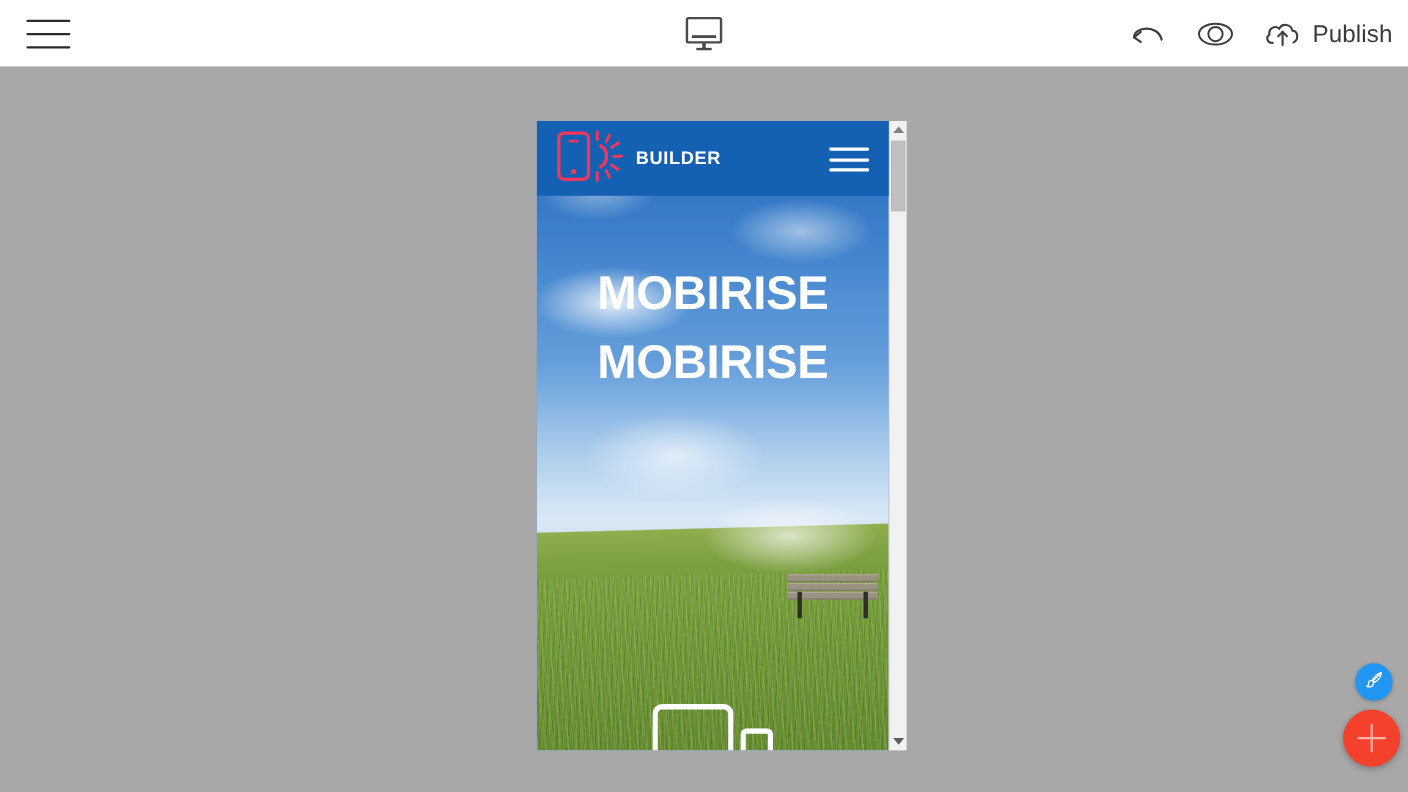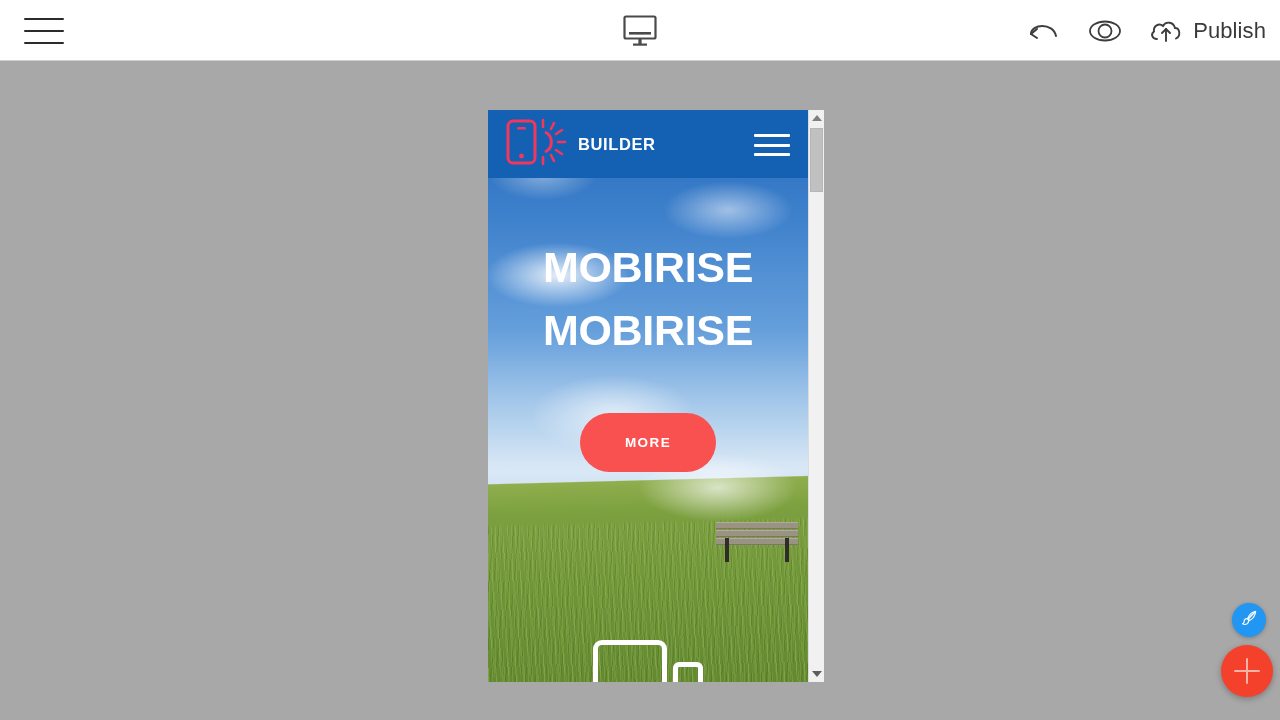--- a/index.html
+++ b/index.html
@@ -484,21 +484,20 @@
           <span></span>
           <span></span>
         </div>
       </div>
 
       <div class="hero-content">
         <h1 class="hero-title">
           <span>MOBIRISE</span><br>
           <span>MOBIRISE</span>
         </h1>
-        <div class="more-btn">MORE</div>
       </div>
 
       <div class="device-icons">
         <div class="dev-tablet"></div>
         <div class="dev-phone"></div>
       </div>
 
     </div>
 
     <div class="p-scrollbar">

